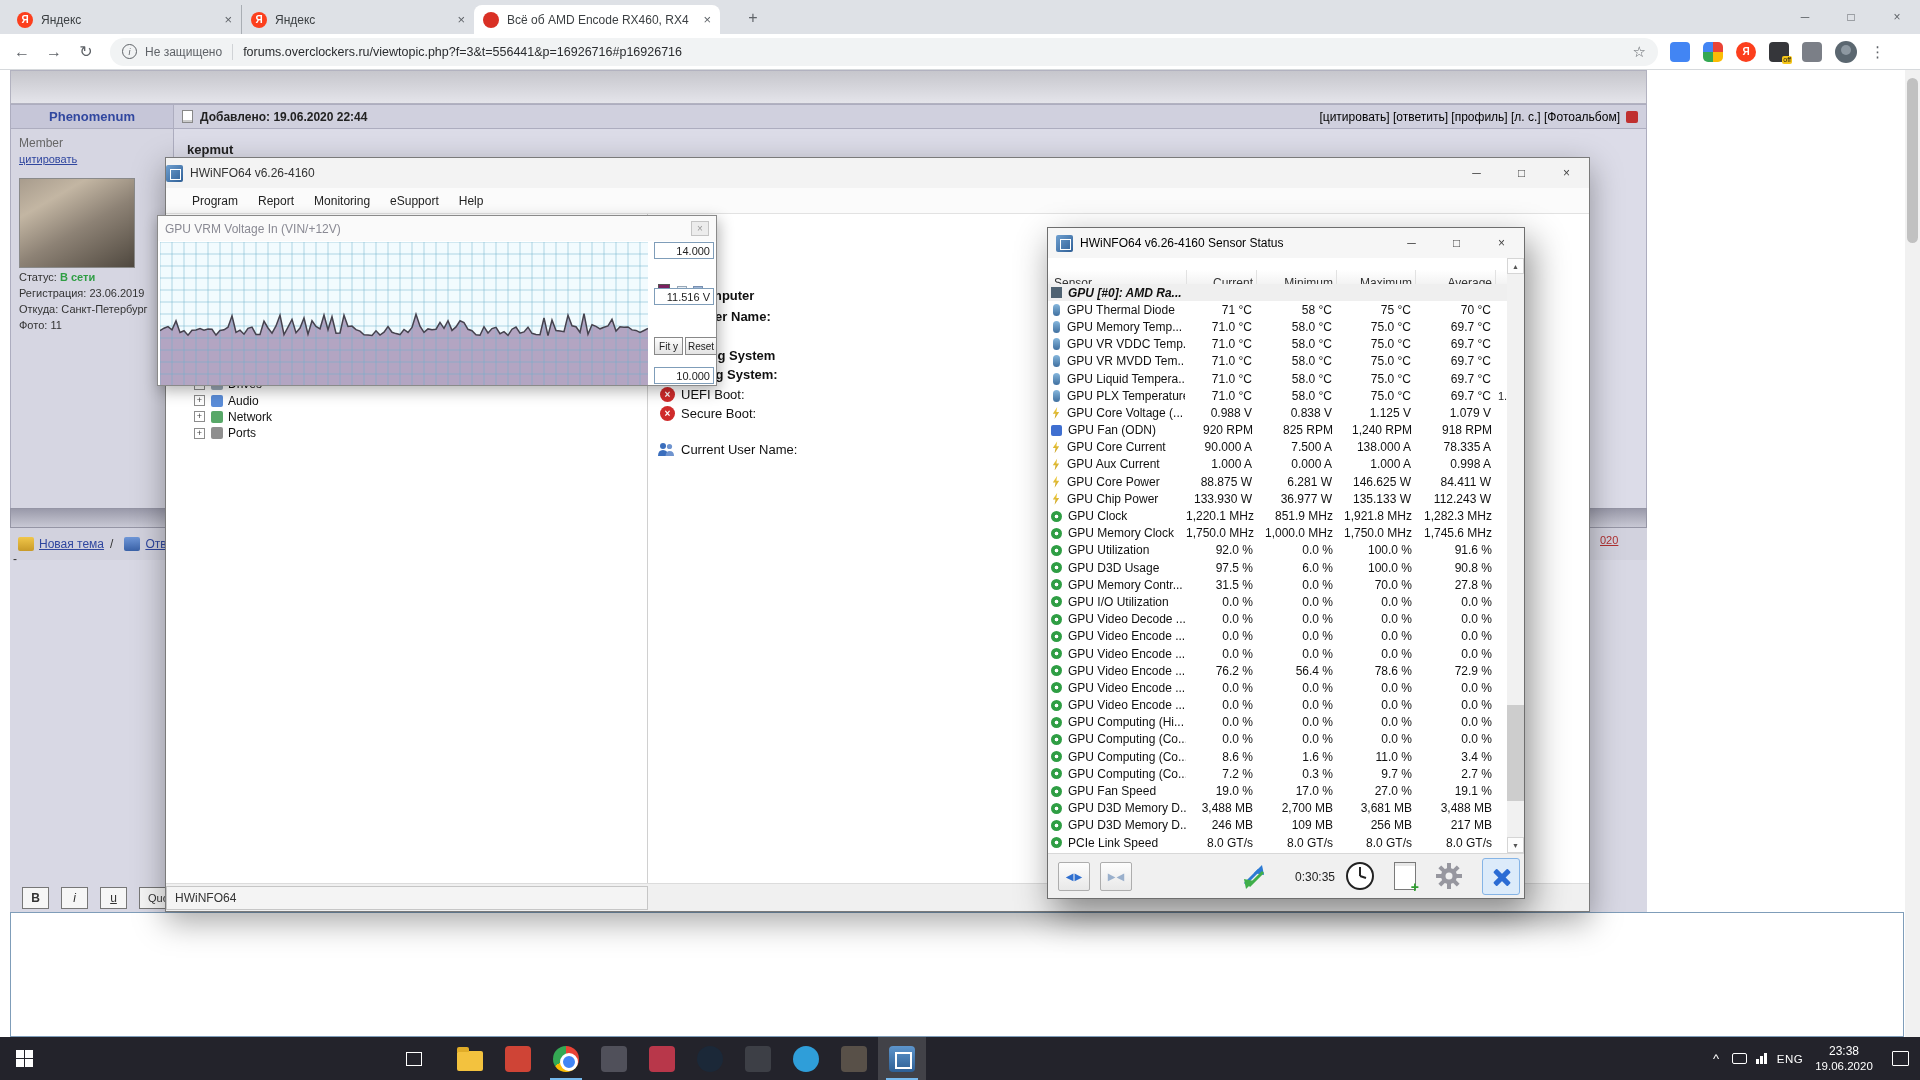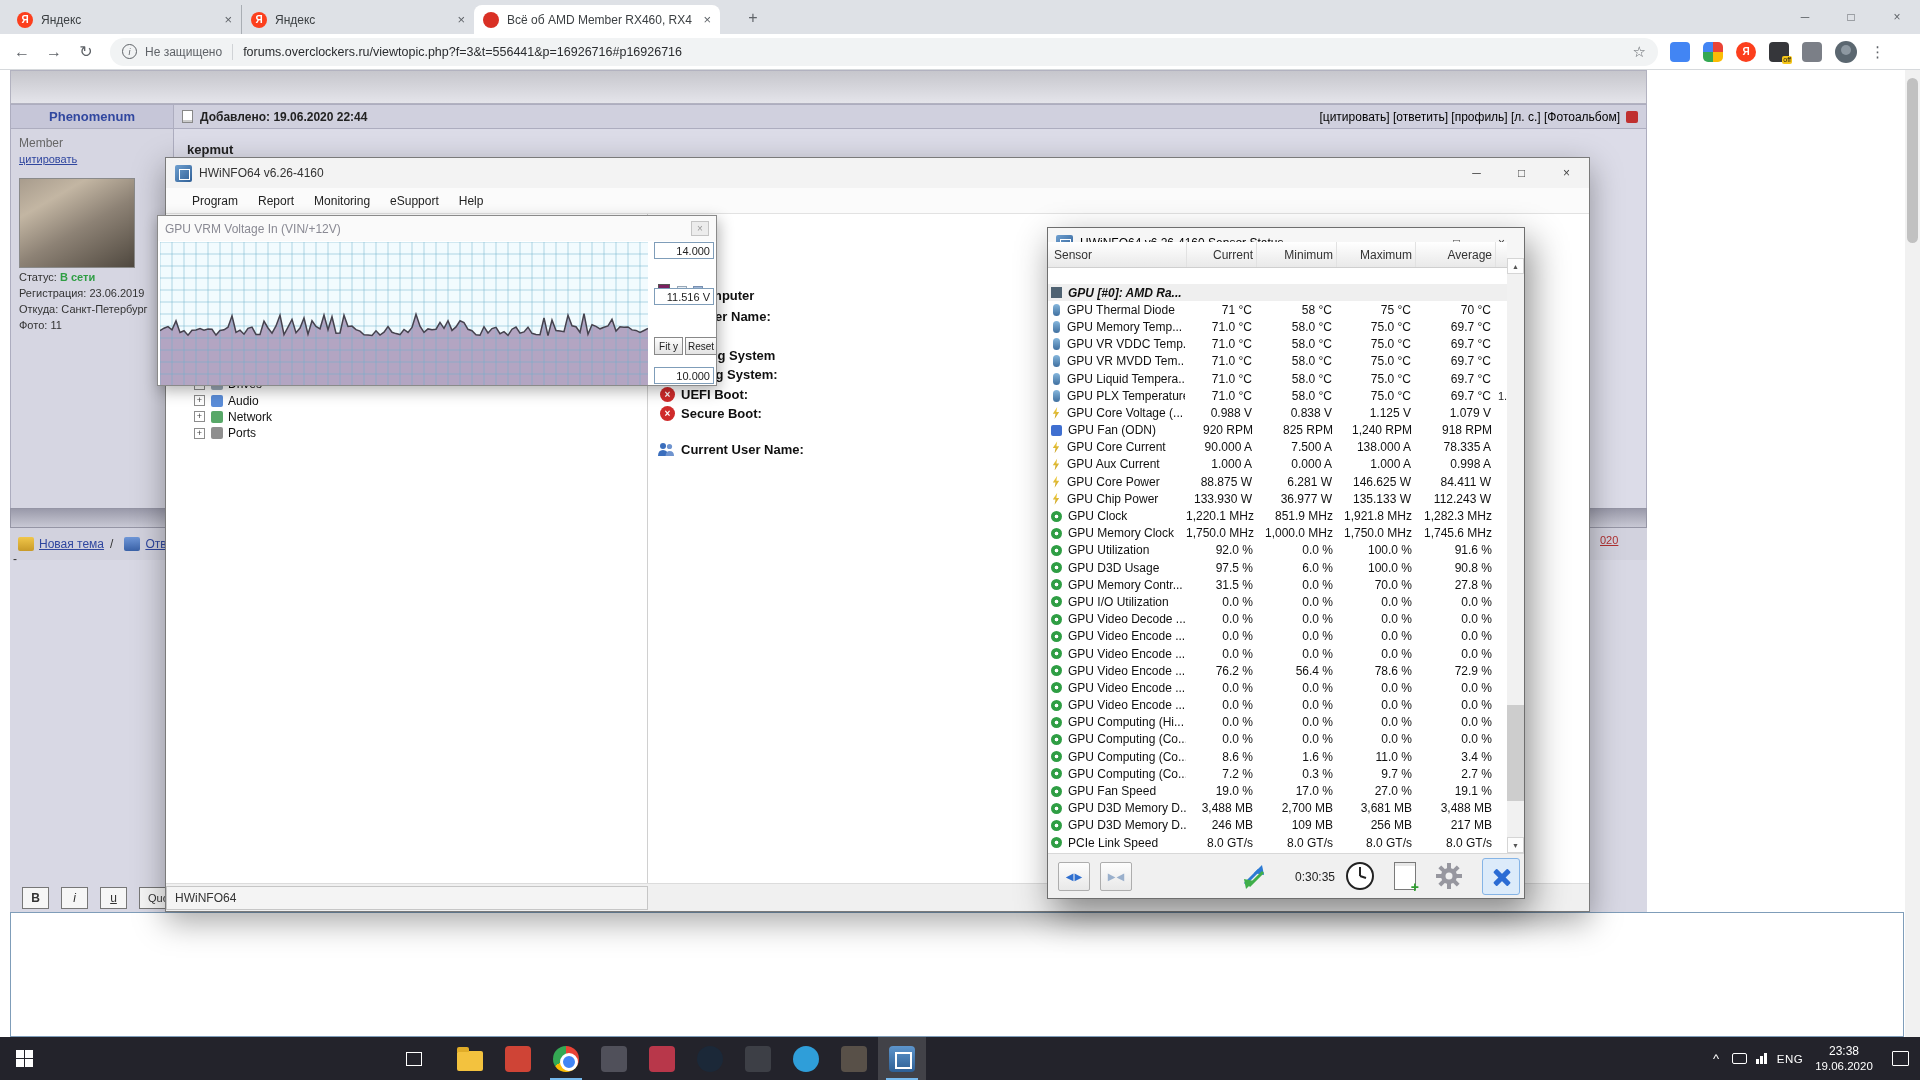--- a/index.html
+++ b/index.html
@@ -74,56 +74,56 @@
 .f-textarea{position:absolute;left:10px;top:842px;width:1894px;height:125px;background:#fff;border:1px solid #7f9db9}
 .f-margin{position:absolute;left:1647px;top:0;width:257px;height:967px;background:#fff}
 .pg-scroll{position:absolute;left:1905px;top:0;width:15px;height:967px;background:#f1f1f1}
 .pg-thumb{position:absolute;left:2px;top:8px;width:11px;height:165px;background:#c1c1c1;border-radius:6px}
 
 .wbtn{width:45px;height:100%;display:flex;align-items:center;justify-content:center;color:#444;font-size:12px;flex:none}
 .hw-ic{width:17px;height:17px;margin-right:7px;border-radius:2px;background:linear-gradient(135deg,#6fa0d0,#2f5f96);position:relative;flex:none}
 .hw-ic::after{content:"";position:absolute;left:4px;top:4px;width:9px;height:9px;border:1.5px solid #fff}
 
 .mwin{position:absolute;left:165px;top:157px;width:1425px;height:755px;background:#fff;border:1px solid #7a7a7a;box-shadow:0 10px 30px rgba(0,0,0,.35);z-index:10}
-.mw-title{height:30px;background:#f3f3f3;display:flex;align-items:center;padding-left:9px;font-size:12px;color:#333}
+.mw-title{height:30px;background:#f3f3f3;display:flex;align-items:center;font-size:12px;color:#333}
 .mw-title-text{flex:1}
 .mw-menu{height:26px;background:#fbfbfb;border-bottom:1px solid #e2e2e2;display:flex;align-items:center;padding-left:16px}
 .mitem{padding:0 10px;font-size:12px;color:#222}
 .mw-body{position:absolute;left:0;top:56px;right:0;bottom:28px;background:#fff}
 .mw-tree{position:absolute;left:0;top:0;width:482px;height:100%;border-right:1px solid #d0d0d0}
 .treelist{position:absolute;left:28px;top:162px;display:flex;flex-direction:column}
 .titem{display:flex;align-items:center;height:16.4px}
 .texp{width:11px;height:11px;border:1px solid #8c8c8c;background:#fff;color:#444;font-size:9px;line-height:9px;text-align:center;flex:none}
 .tic{width:12px;height:12px;margin:0 5px 0 6px;border-radius:2px;flex:none}
 .tic.drives{background:#9aa7b5}
 .tic.audio{background:#5b8dd9}
 .tic.network{background:#58a868}
 .tic.ports{background:#8f8f8f}
 .tlabel{font-size:12px;color:#111}
 .plabel{position:absolute;font-weight:bold;font-size:13px;color:#101010;white-space:nowrap}
 .prow{position:absolute;display:flex;align-items:center;gap:6px;white-space:nowrap}
-.plabel2{font-weight:bold;font-size:13px;color:#101010}
+.plabel2{font-weight:normal;font-size:13px;color:#101010}
 .redx{width:15px;height:15px;border-radius:50%;background:#cf2b2b;color:#fff;font-size:10px;font-weight:bold;display:flex;align-items:center;justify-content:center;flex:none}
 .mw-status{position:absolute;left:0;bottom:0;width:100%;height:28px;background:#f0f0f0;border-top:1px solid #dcdcdc}
 .mw-cell{position:absolute;left:0;top:2px;width:482px;height:24px;border:1px solid #c6c6c6;background:#f4f4f4;display:flex;align-items:center;padding-left:8px;font-size:12px;color:#333}
 
 .gwin{position:absolute;left:157px;top:215px;width:560px;height:171px;background:#fff;border:1px solid #8a8a8a;box-shadow:2px 5px 14px rgba(0,0,0,.3);z-index:20}
 .gw-title{height:25px;display:flex;align-items:center;padding:0 7px;background:#fafafa;color:#8a8a94;font-size:12px}
 .gw-close{margin-left:auto;width:18px;height:15px;background:#ececec;border:1px solid #c4c4c4;color:#999;font-size:10px;display:flex;align-items:center;justify-content:center}
 #vrm-graph{position:absolute;left:2px;top:26px}
 .gbox{position:absolute;left:496px;width:60px;height:17px;border:1px solid #7f9db9;background:#fff;font-size:11px;color:#222;display:flex;align-items:center;justify-content:flex-end;padding-right:3px}
 .sw1{position:absolute;left:500px;top:68px;width:12px;height:12px;background:#7a2060;border:1px solid #555}
 .sw2{position:absolute;left:519px;top:70px;width:10px;height:10px;background:#e7edf3;border:1px solid #98a8b8}
 .sw3{position:absolute;left:535px;top:70px;width:10px;height:10px;background:#9fb6d8;border:1px solid #7890b0}
 .gbtn{position:absolute;top:121px;height:18px;border:1px solid #888;background:linear-gradient(#fdfdfd,#e3e3e3);font-size:10px;color:#222;display:flex;align-items:center;justify-content:center}
 
 .swin{position:absolute;left:1047px;top:227px;width:478px;height:672px;background:#fff;border:1px solid #6e6e6e;box-shadow:6px 14px 34px rgba(0,0,0,.45);z-index:30}
 .sw-title{height:30px;background:#f6f6f6;display:flex;align-items:center;padding-left:8px;font-size:12px;color:#000}
 .sw-title-text{flex:1;white-space:nowrap;overflow:hidden}
-.sw-header{position:absolute;left:0;top:14px;width:459px;height:26px;display:flex;background:linear-gradient(#ffffff,#e9e9e9);border-bottom:1px solid #cfcfcf;font-size:12px;color:#333}
+.sw-header{position:absolute;left:0;top:42px;width:459px;height:26px;display:flex;background:linear-gradient(#ffffff,#e9e9e9);border-bottom:1px solid #cfcfcf;font-size:12px;color:#333}
 .hc{display:flex;align-items:center;justify-content:flex-end;padding-right:3px;border-right:1px solid #e2e2e2;flex:none;height:100%}
 .hc:nth-of-type(1){width:139px;justify-content:flex-start;padding-left:6px}
 .hc:nth-of-type(2){width:70px}
 .hc:nth-of-type(3){width:80px}
 .hc:nth-of-type(4){width:79px}
 .hc:nth-of-type(5){width:80px}
 .sw-rows{position:absolute;left:0;top:56px;width:459px;height:568px;overflow:hidden;font-size:12px;color:#111}
 .s-row{display:flex;align-items:center;height:17.2px}
 .s-row.header{background:#efefef;font-style:italic;font-weight:bold}
 .s-ic{width:10px;height:12px;margin:0 3px;flex:none}
@@ -203,21 +203,21 @@
         </div>
 
         <div class="tab">
           <span class="fav yandex">Я</span>
           <span class="t-title">Яндекс</span>
           <span class="t-close">×</span>
         </div>
 
         <div class="tab active">
           <span class="fav oc"></span>
-          <span class="t-title">Всё об AMD Member RX460, RX4</span>
+          <span class="t-title">Всё об AMD Encode RX460, RX4</span>
           <span class="t-close">×</span>
         </div>
       </div>
     <div class="newtab">+</div>
     <div class="bwc" style="left:1782px">─</div>
     <div class="bwc" style="left:1828px">□</div>
     <div class="bwc" style="left:1874px">×</div>
   </div>
 
   <div class="addrbar">

